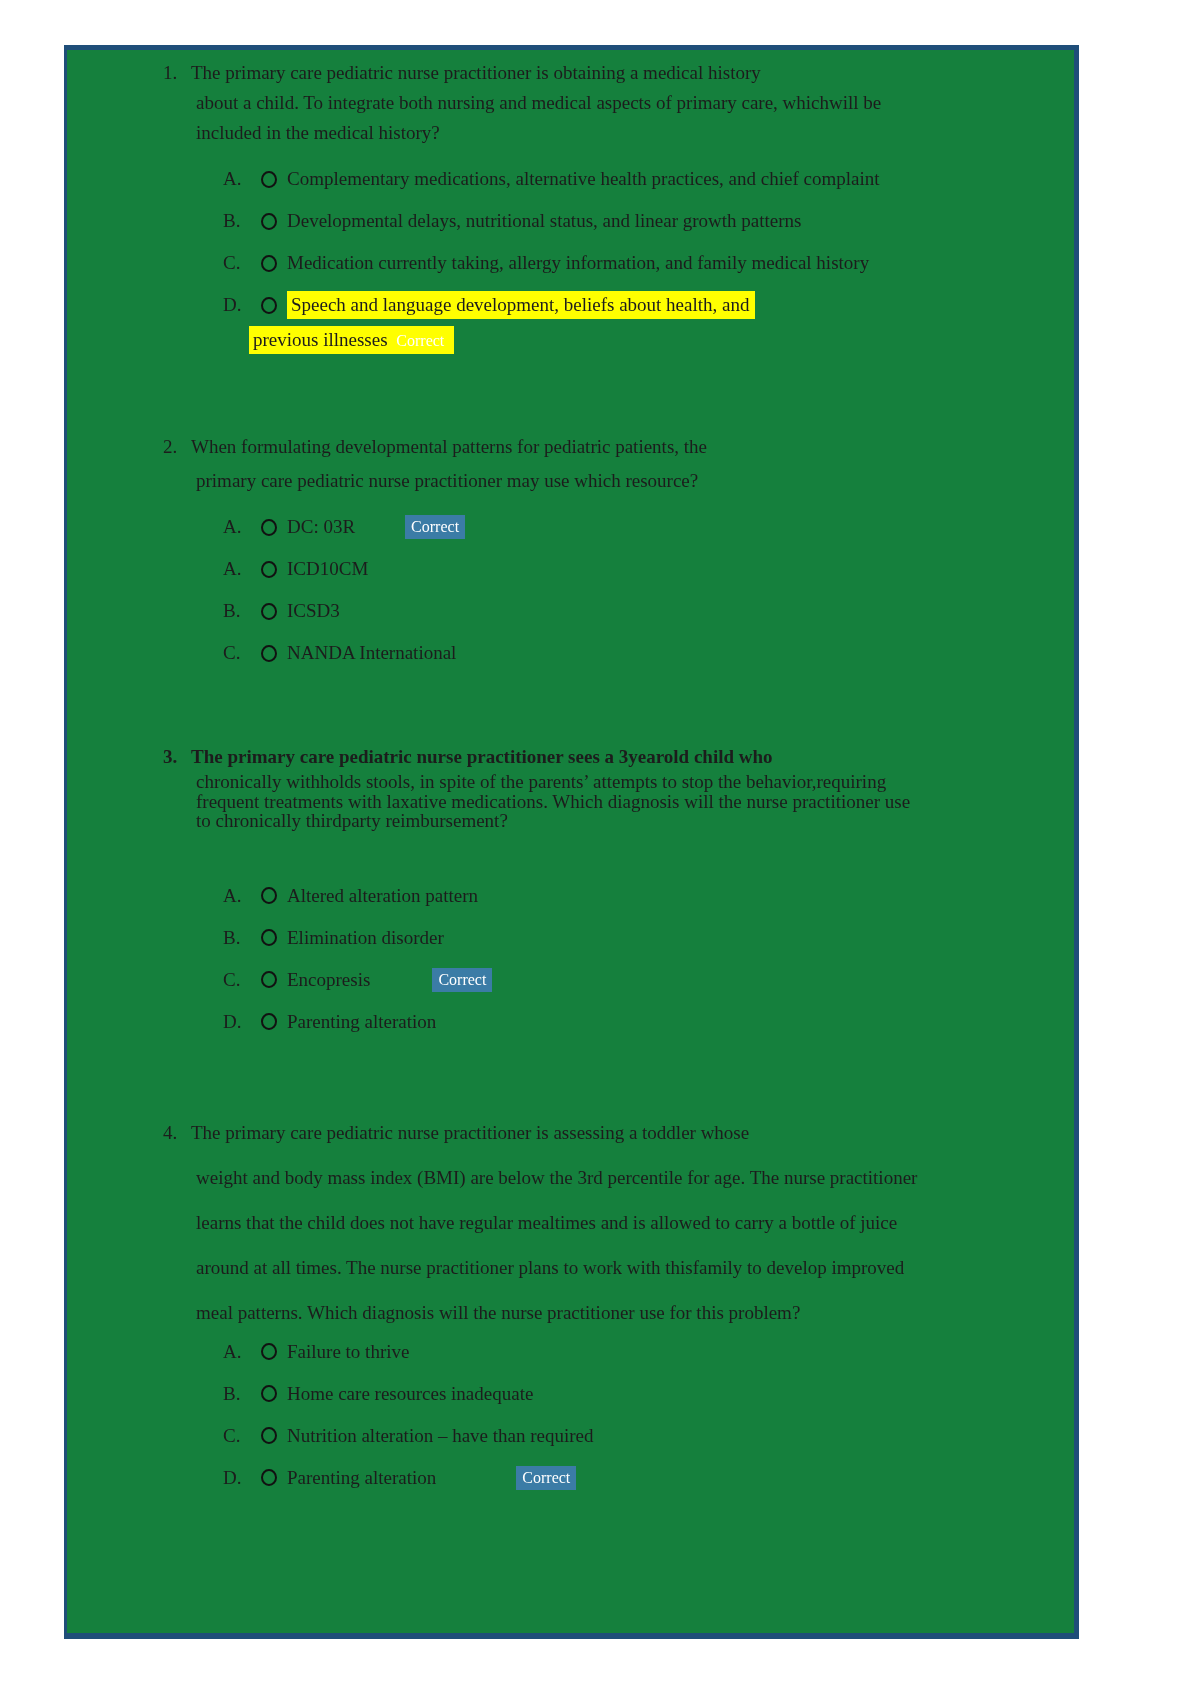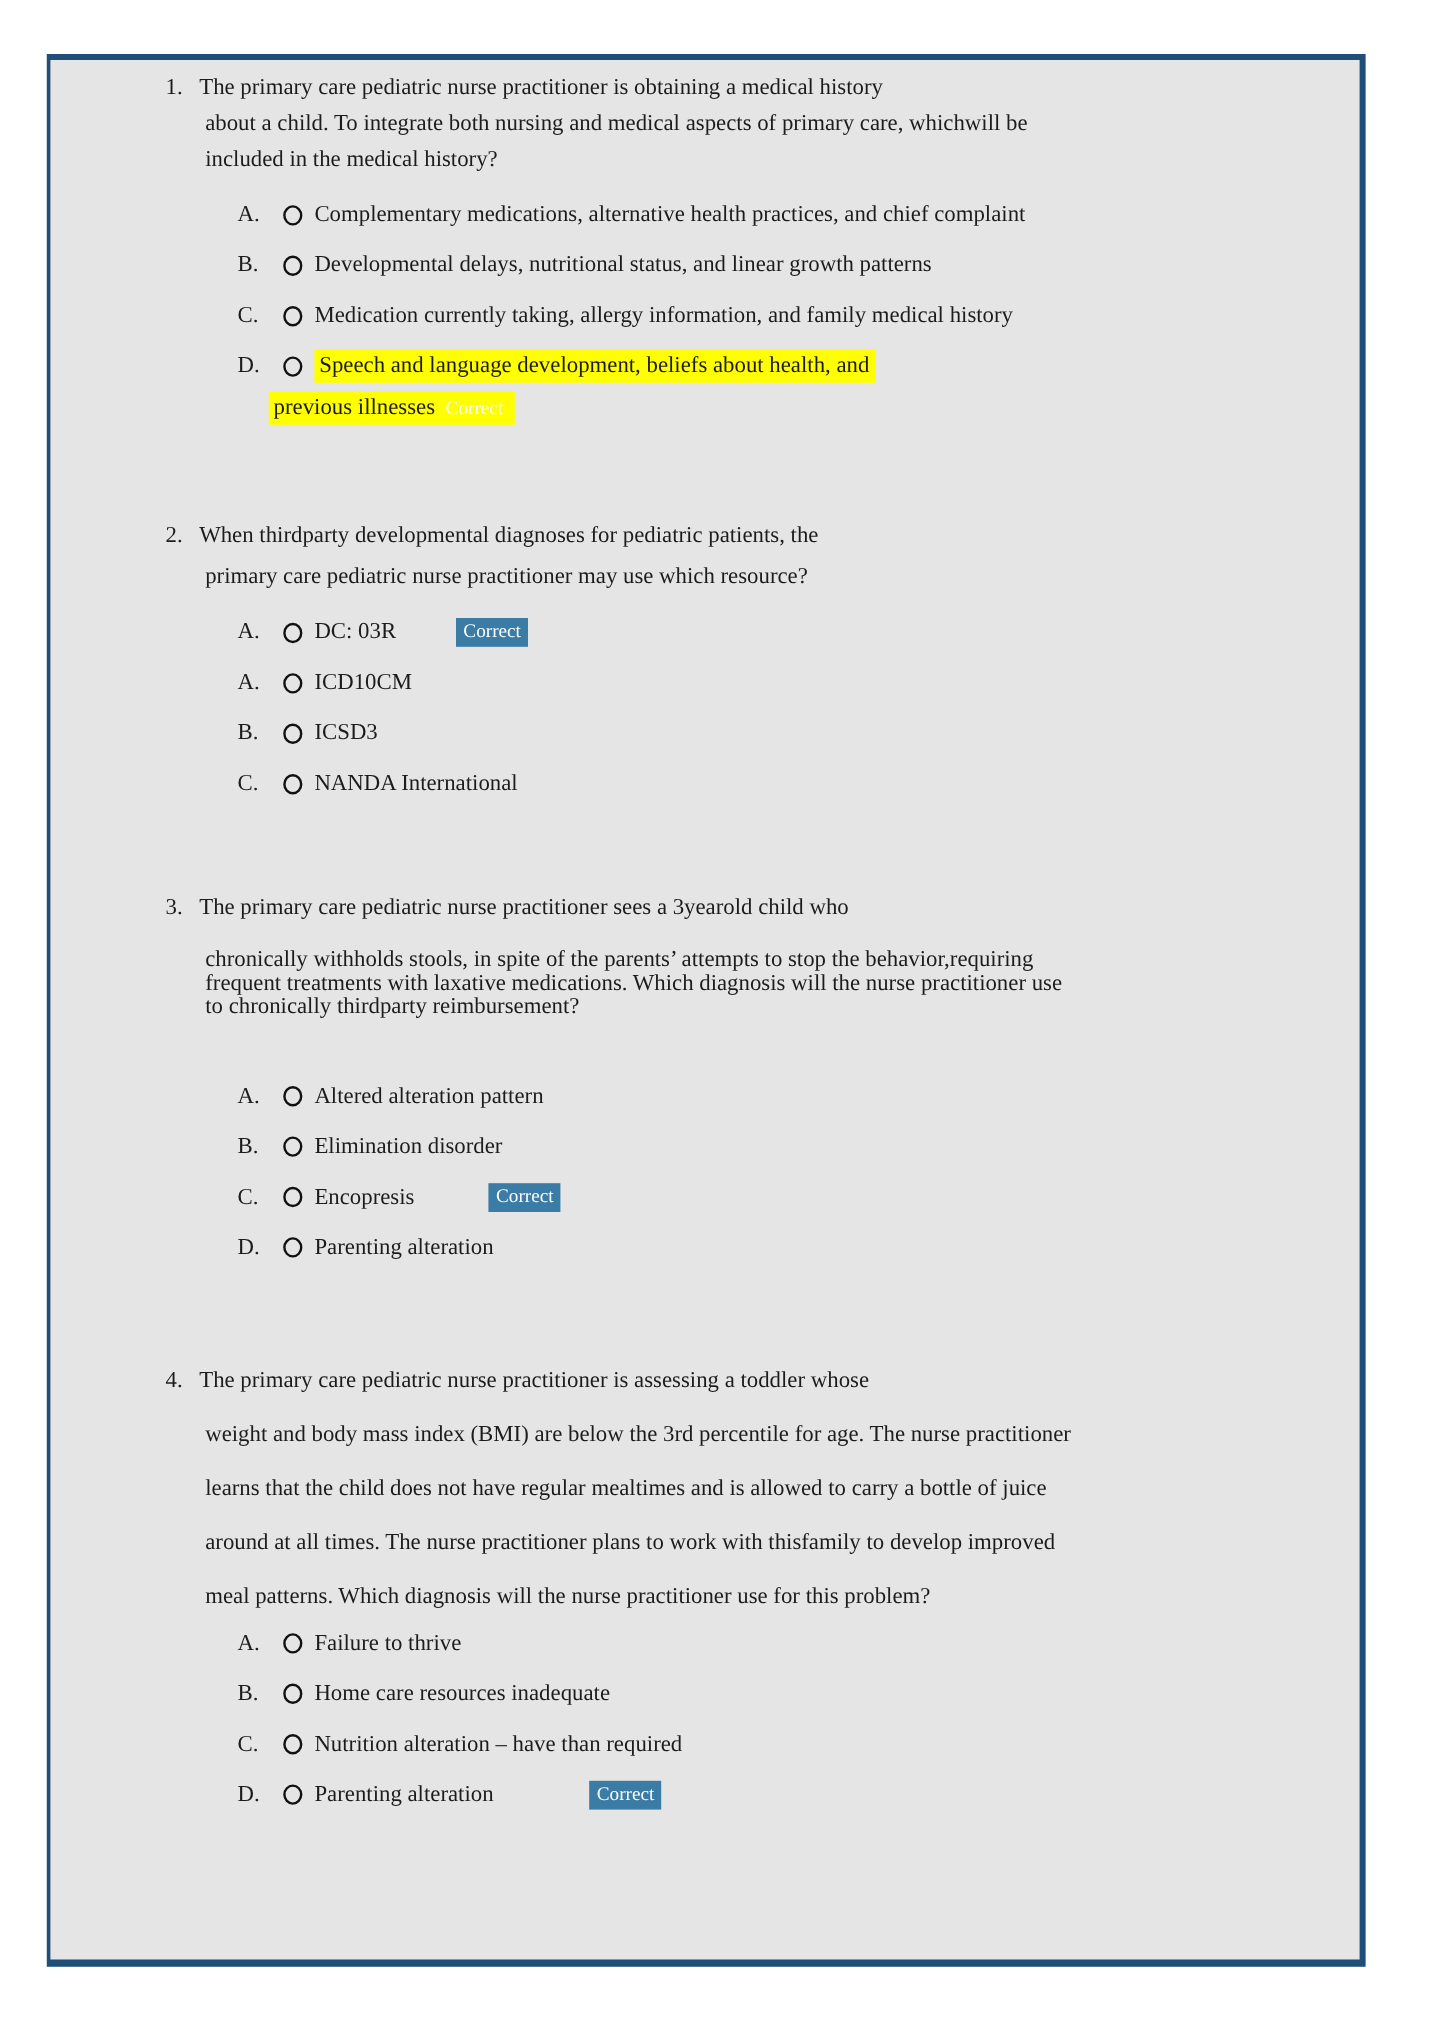--- a/index.html
+++ b/index.html
@@ -8,25 +8,25 @@
     --hl:#FFFF00;
     --ink:#1c1c1c;
   }
   html,body{margin:0;padding:0;background:#ffffff;}
   body{
     width:1192px;height:1686px;position:relative;
     font-family:"Liberation Serif","DejaVu Serif",serif;
     color:var(--ink);
   }
   .page-border{
-    position:absolute;left:39px;top:45px;width:1099px;height:1594px;
+    position:absolute;left:64px;top:45px;width:1015px;height:1594px;
     box-sizing:border-box;
     border-style:solid;border-color:var(--border-color);
     border-width:5px 5px 6px 3px;
-    background:#e5e5e5;
+    background:#15803d;
   }
   .content{padding:8px 14px 0 96px;}
   .q-line{font-size:19px;line-height:30px;white-space:nowrap;}
   .q-line.cont{padding-left:33px;}
   .q-num{display:inline-block;width:28px;}
   
   .options{margin-top:10px;}
   .opt{height:42px;display:flex;align-items:center;margin-left:60px;font-size:19px;white-space:nowrap;}
   .letter{display:inline-block;width:26px;margin-right:12px;}
   .radio{
@@ -42,21 +42,21 @@
   .badge.ml2{margin-left:62px;}
   .badge.ml3{margin-left:80px;}
   .hl{background:var(--hl);padding:3px 6px 3px 4px;}
   .correct-hl{color:#ffffff;background:var(--hl);font-size:16px;padding:2px 4px;}
   .opt-cont{margin-left:86px;margin-top:-4px;height:36px;display:flex;align-items:center;font-size:19px;white-space:nowrap;}
   
   .q2{margin-top:72px;}
   .q2 .q-line{line-height:34px;}
   .q2 .options{margin-top:8px;}
   .q3{margin-top:68px;}
-  .q3 .q-line.first{line-height:30px;margin-bottom:18px;}
+  .q3 .q-line.first{line-height:30px;margin-bottom:0;font-weight:bold;}
   .q3 .q-line.tight{line-height:19.5px;}
   .q3 .options{margin-top:44px;}
   .q4{margin-top:73px;}
   .q4 .q-line{line-height:33px;margin-top:12px;}
   .q4 .options{margin-top:2px;}
 </style>
 </head>
 <body>
 
 <div class="page-border">
@@ -87,21 +87,21 @@
           <span class="radio"></span>
           <span class="lbl hl">Speech and language development, beliefs about health, and</span>
         </div>
         <div class="opt-cont">
           <span class="hl"><span>previous illnesses</span> <span class="correct-hl">Correct</span></span>
         </div>
       </div>
     </section>
 
     <section class="question q2">
-      <div class="q-line"><span class="q-num">2.</span><span>When thirdparty developmental diagnoses for pediatric patients, the</span></div>
+      <div class="q-line"><span class="q-num">2.</span><span>When formulating developmental patterns for pediatric patients, the</span></div>
       <div class="q-line cont">primary care pediatric nurse practitioner may use which resource?</div>
       <div class="options">
         <div class="opt">
           <span class="letter">A.</span>
           <span class="radio"></span>
           <span class="lbl">DC: 03R</span>
           <span class="badge">Correct</span>
         </div>
         <div class="opt">
           <span class="letter">A.</span>

